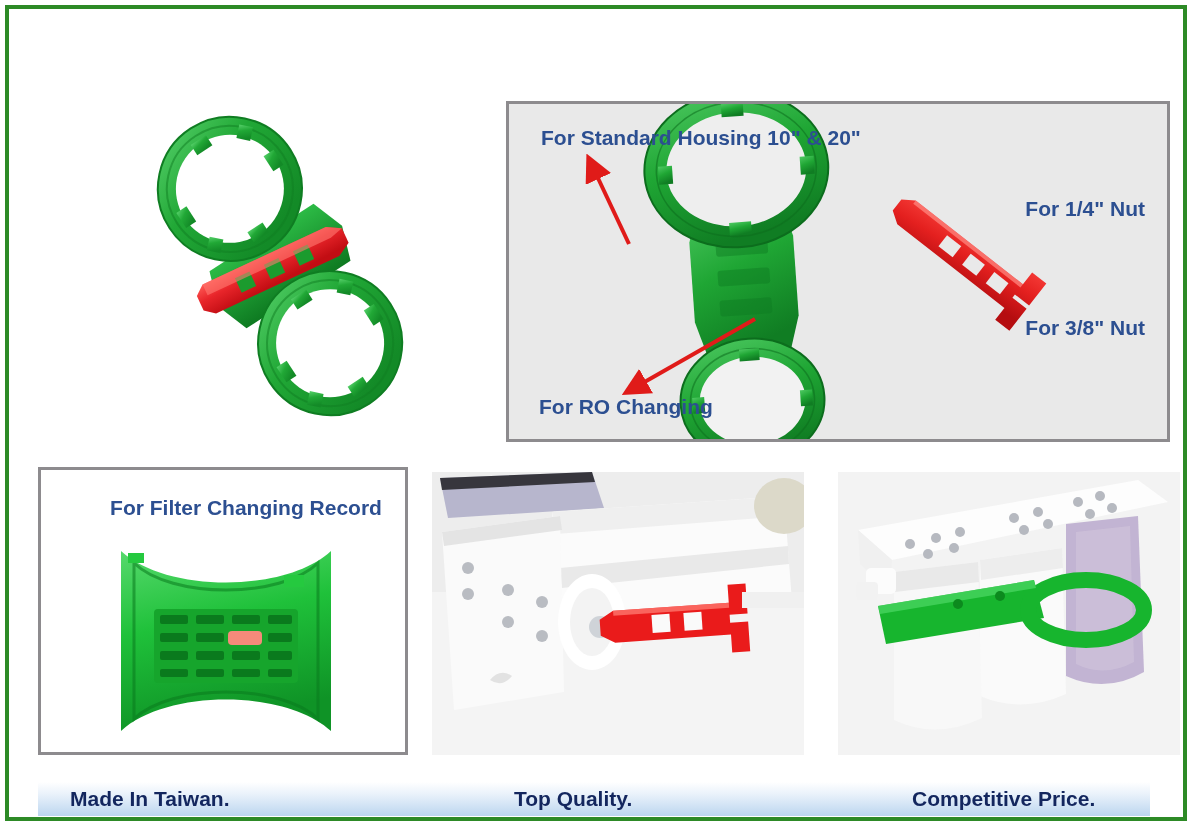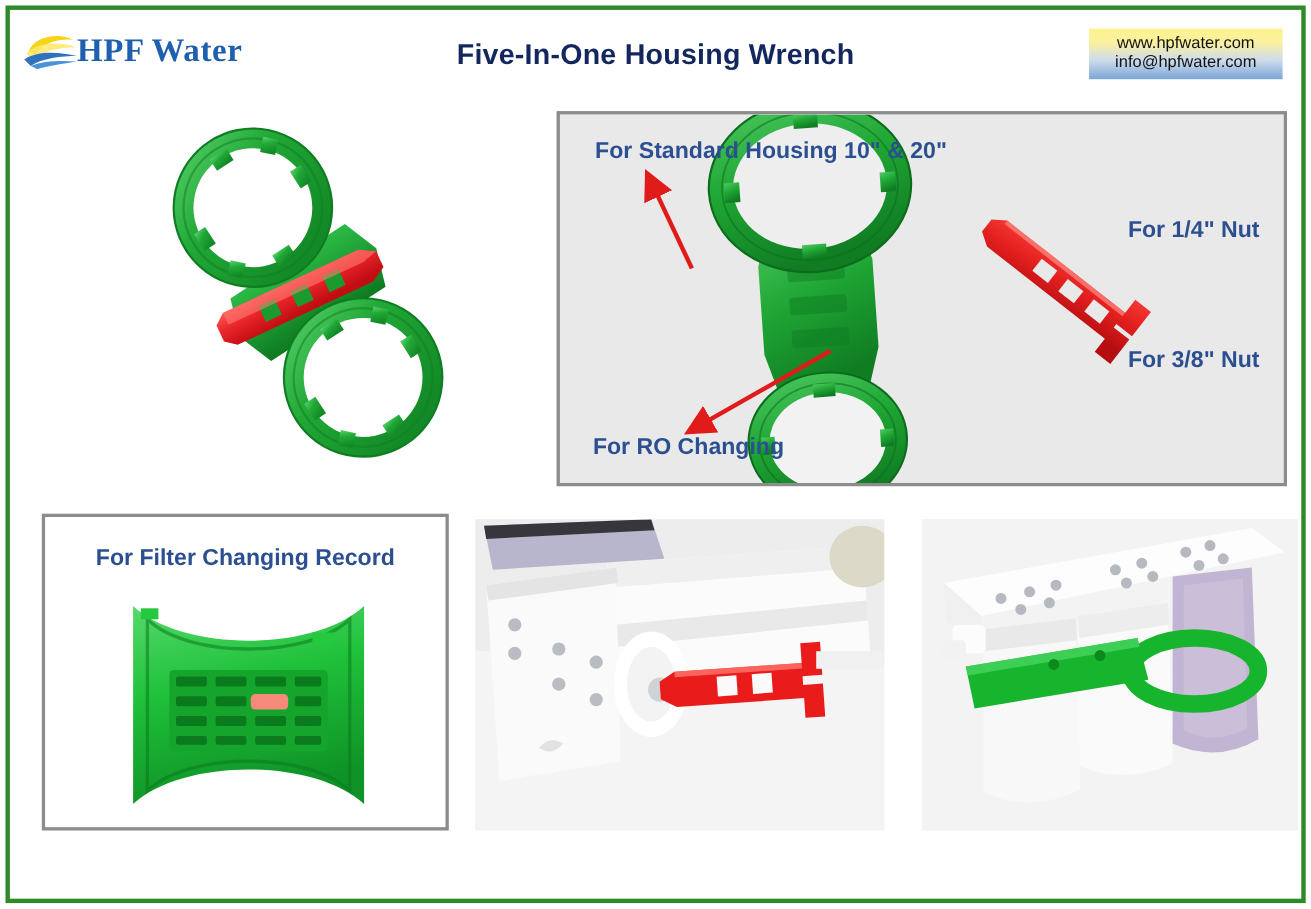--- a/index.html
+++ b/index.html
@@ -84,21 +84,21 @@
   
   .panel-record{
     position:absolute;left:38px;top:467px;width:370px;height:288px;
     border:3px solid #8d8b8e;background:#ffffff;box-sizing:border-box;
     overflow:hidden;
   }
   .record-title{
     position:absolute;left:0;top:26px;width:100%;
     text-align:center;
     font-family:"Liberation Sans", sans-serif;
-    font-weight:bold;font-size:21px;color:#2c4f91;
+    font-weight:bold;font-size:21px;color:#2c4f91;padding-left:23px;
   }
 
   
   .photo-box{
     position:absolute;overflow:hidden;background:#f2f2f2;
   }
   .photo-mid{left:432px;top:472px;width:372px;height:283px;}
   .photo-right{left:838px;top:472px;width:342px;height:283px;}
 
   
@@ -118,41 +118,20 @@
 
   svg{display:block;}
 </style>
 </head>
 <body>
 
 <div class="page">
 
   <div class="green-frame"></div>
 
-  <div class="header">
-
-    <div class="logo-wrap">
-      <span>
-        <svg class="logo-mark" viewBox="0 0 56 34">
-          <path d="M6 18 C10 4, 34 0, 46 7 C36 6, 18 9, 12 21 Z" fill="#f7d417"></path>
-          <path d="M4 20 C14 8, 36 9, 50 14 C38 14, 20 16, 11 26 Z" fill="#ffe86b" opacity="0.85"></path>
-          <path d="M2 25 C14 17, 34 18, 50 22 C36 22, 18 24, 8 31 Z" fill="#2e72c0"></path>
-          <path d="M8 31 C20 26, 36 26, 50 27 C38 29, 22 31, 14 34 Z" fill="#4a93d8"></path>
-        </svg>
-      </span>
-      <span class="logo-text">HPF Water</span>
-    </div>
-
-    <div class="page-title">Five-In-One Housing Wrench</div>
-
-    <div class="contact-box">
-      <div>www.hpfwater.com</div>
-      <div>info@hpfwater.com</div>
-    </div>
-  </div>
 
   <div class="hero-photo">
     <svg viewBox="0 0 340 340" width="340" height="340">
       <defs>
         <linearGradient id="gGreen" x1="0" y1="0" x2="0.4" y2="1">
           <stop offset="0%" stop-color="#56d06a"></stop>
           <stop offset="45%" stop-color="#21a836"></stop>
           <stop offset="100%" stop-color="#138a27"></stop>
         </linearGradient>
         <linearGradient id="gGreenDark" x1="0" y1="0" x2="0" y2="1">
@@ -399,14 +378,19 @@
       <g>
         <path d="M40 134 L196 108 L206 146 L48 172 Z" fill="#17b52e"></path>
         <ellipse cx="248" cy="138" rx="58" ry="30" fill="none" stroke="#17b52e" stroke-width="16"></ellipse>
         <path d="M40 134 L196 108 L198 116 L42 142 Z" fill="#4fd866" opacity="0.7"></path>
         <circle cx="120" cy="132" r="5" fill="#0c8a1e"></circle>
         <circle cx="162" cy="124" r="5" fill="#0c8a1e"></circle>
       </g>
     </svg>
   </div>
 
+  <div class="footer-bar">
+    <div class="footer-item f1">Made In Taiwan.</div>
+    <div class="footer-item f2">Top Quality.</div>
+    <div class="footer-item f3">Competitive Price.</div>
+  </div>
 
 </div>
 
 </body></html>

